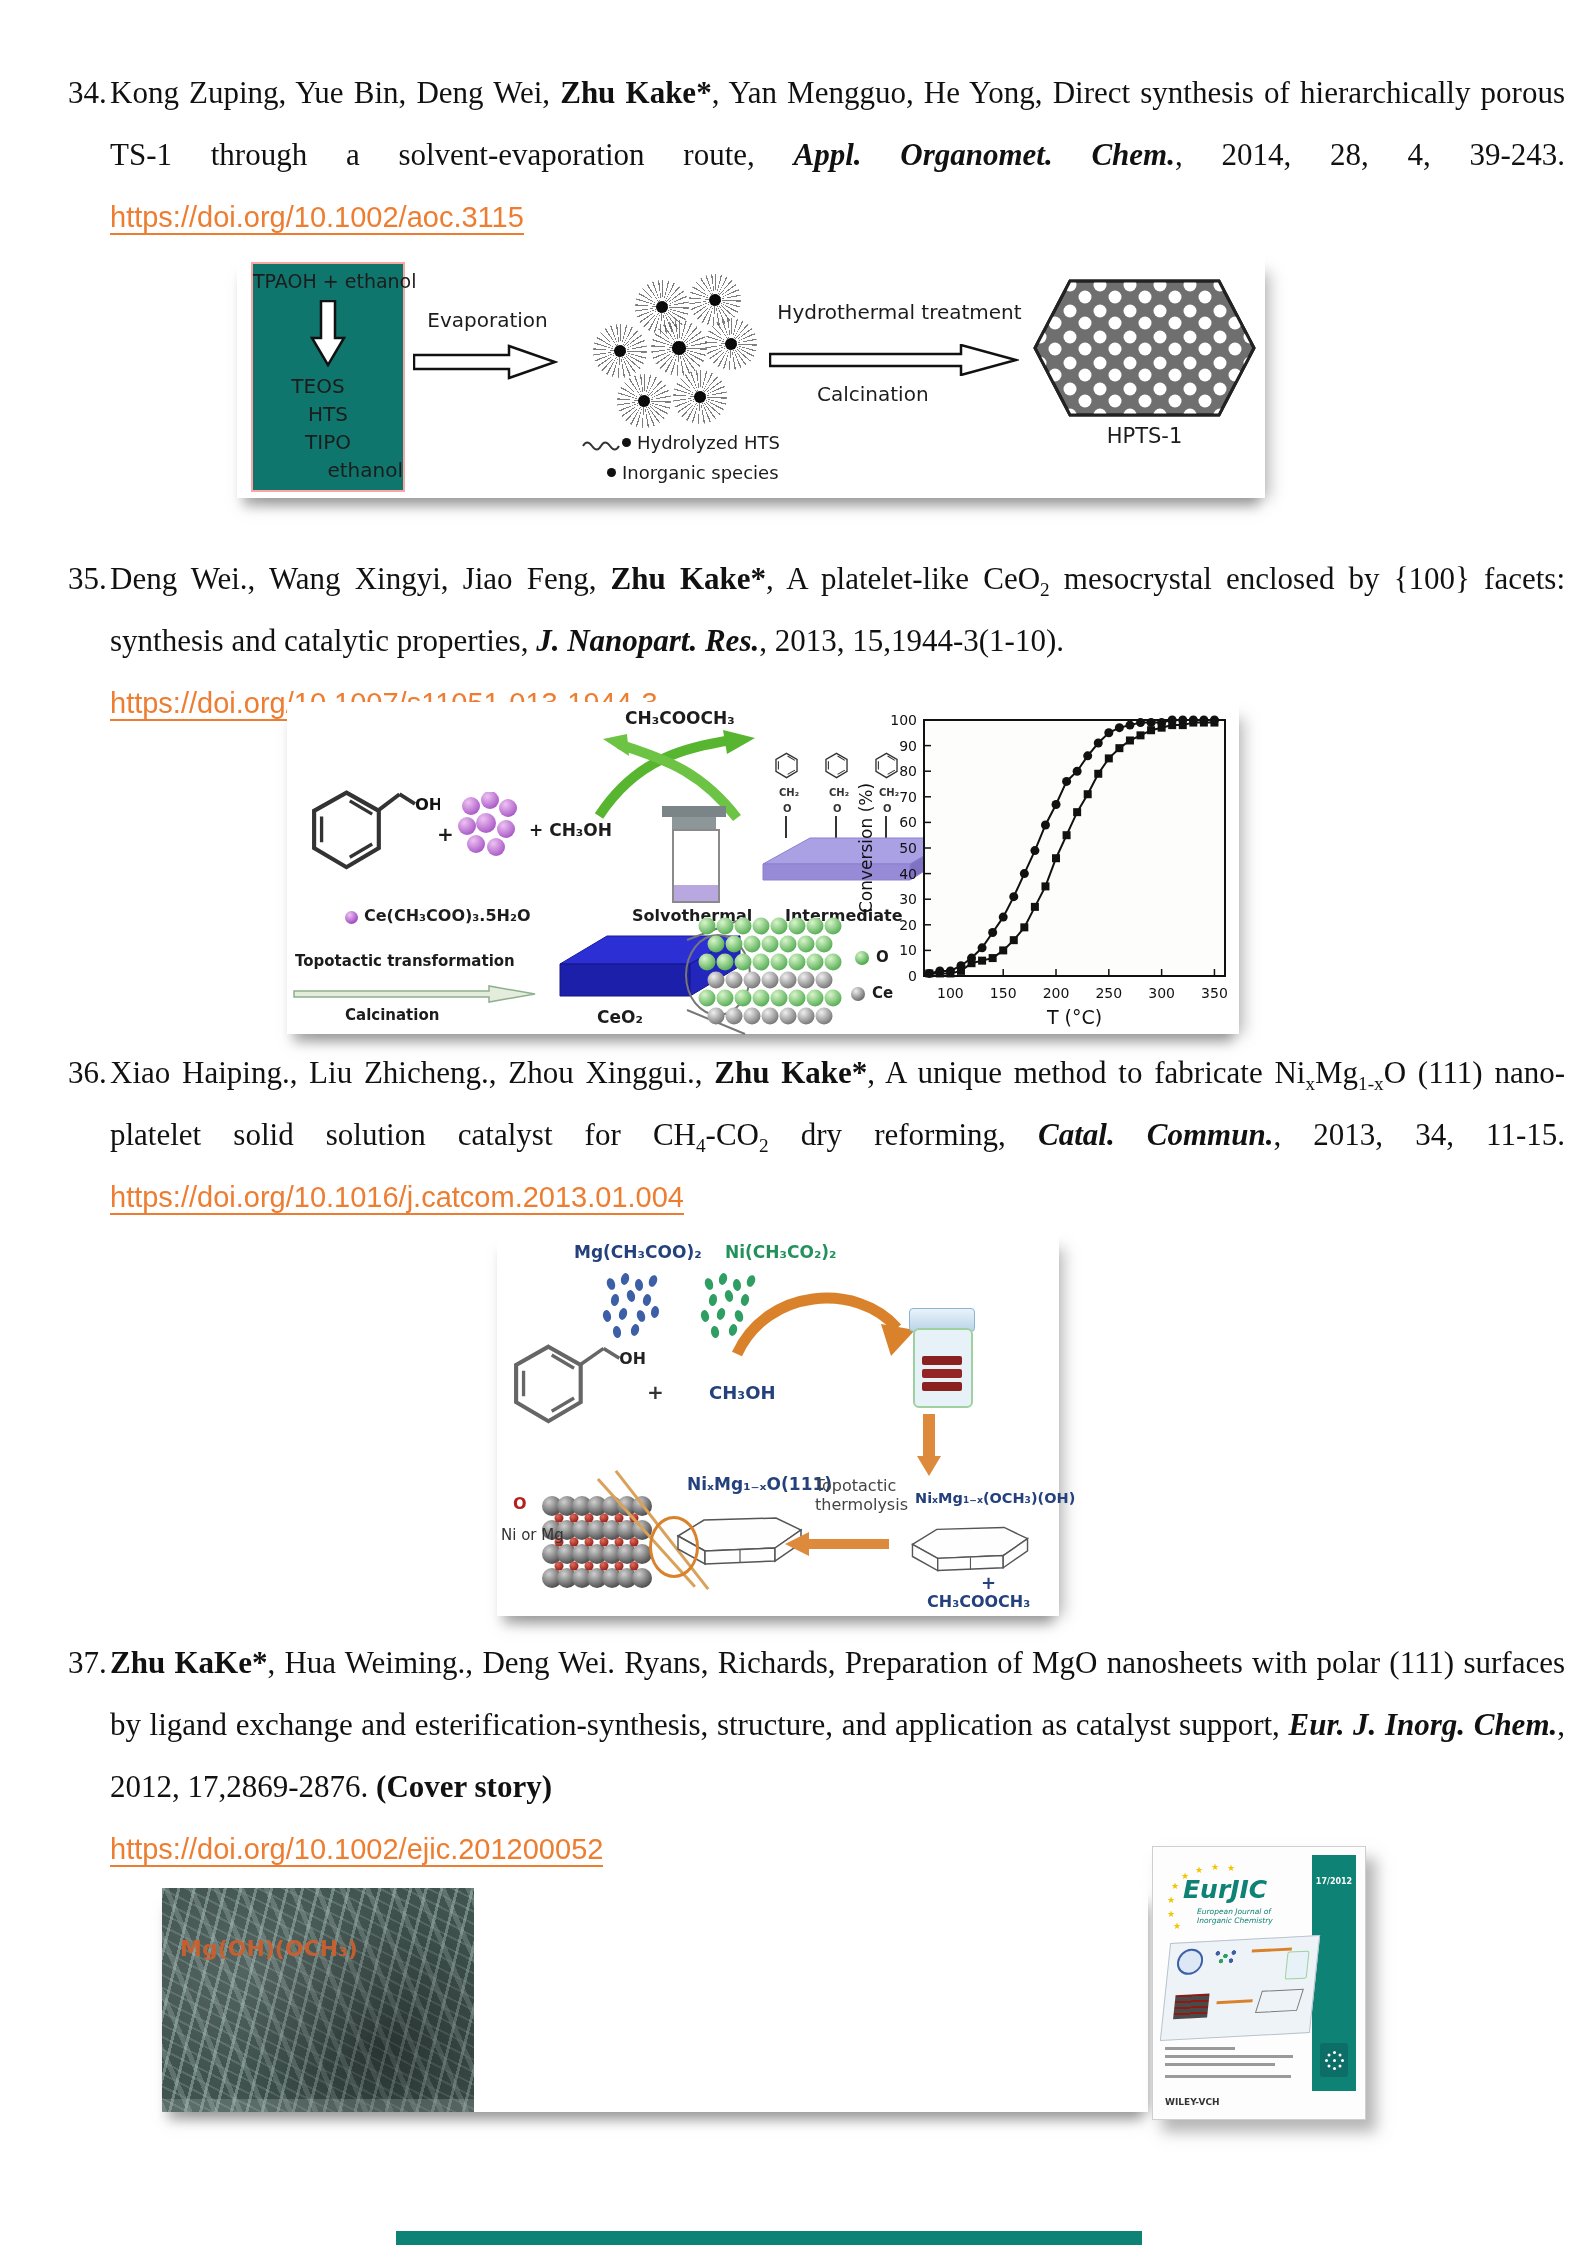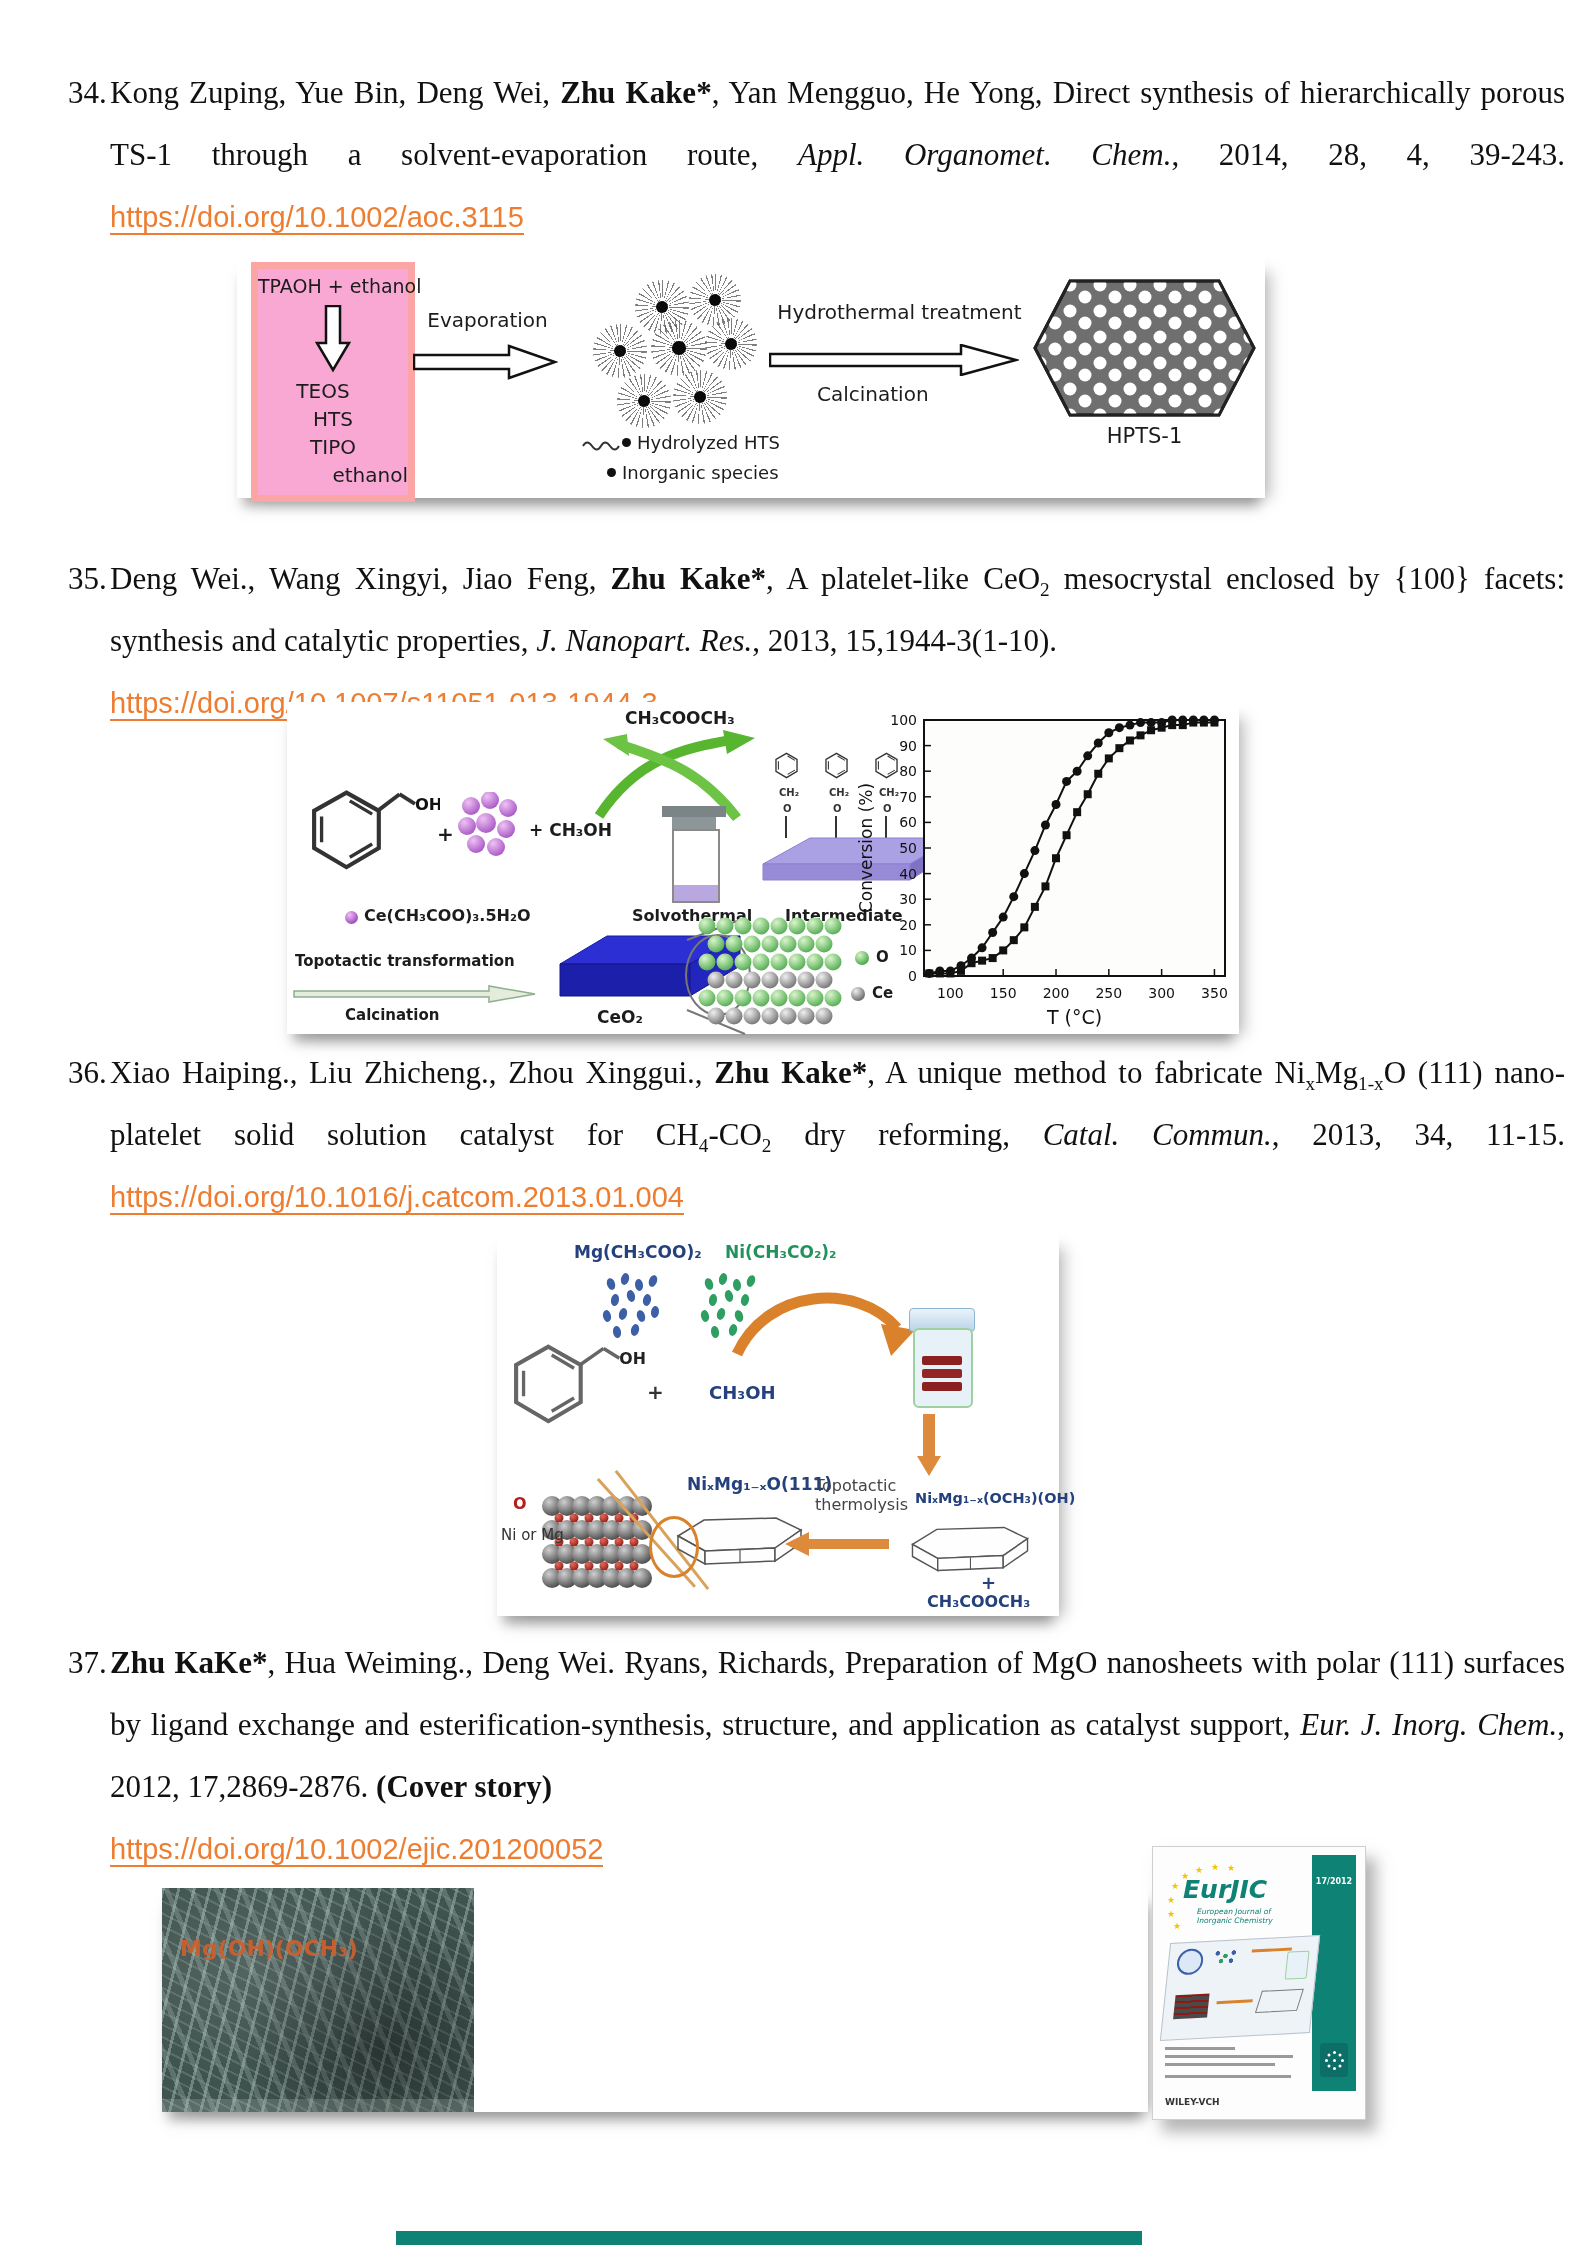--- a/index.html
+++ b/index.html
@@ -4,38 +4,38 @@
 <style>
   html,body{margin:0;padding:0;background:#fff;}
   .page{position:relative;width:1587px;height:2245px;background:#fff;overflow:hidden;
         font-family:"Liberation Serif",serif;color:#111;}
   
   .ref{position:absolute;left:68px;width:1455px;font-size:31px;line-height:62px;
        text-align:justify;margin:0;padding-left:42px;}
   .refnum{position:absolute;left:0;top:0;}
   .seg-t{}
   .seg-b{font-weight:bold;}
-  .seg-bi{font-weight:normal;font-style:italic;}
+  .seg-bi{font-weight:bold;font-style:italic;}
   .seg-sub{vertical-align:sub;font-size:0.62em;line-height:0;}
   .seg-link{font-family:"Liberation Sans",sans-serif;font-size:29px;color:var(--link,#ED7D31);
             border-bottom:2px solid var(--link,#ED7D31);cursor:pointer;}
   
   .fig{position:absolute;background:#fff;
        box-shadow:0 14px 12px -6px rgba(95,95,95,.55),14px 8px 14px -8px rgba(120,120,120,.4);}
   .lbl{position:absolute;font-family:"DejaVu Sans",sans-serif;color:#1c1c1c;white-space:nowrap;}
   .bold{font-weight:bold;}
   .navy{color:#24417d;font-weight:bold;margin-left:22px;}
   .green{color:#23915c;font-weight:bold;}
   .red{color:#b32020;font-weight:bold;}
   .orange-lbl{color:rgba(205,95,45,.92);font-weight:bold;}
   .abs{position:absolute;}
   svg{display:block;}
   svg text{font-family:"DejaVu Sans",sans-serif;}
   
-  .vessel{position:absolute;border:7px solid #fca5a5;background:#f9a8d4;text-align:center;}
+  .vessel{position:absolute;border:2px solid #fca5a5;background:#0f766e;text-align:center;}
   .micelle{position:absolute;border-radius:50%;
            background:repeating-conic-gradient(rgba(70,70,70,.7) 0deg 3deg,transparent 3deg 13deg);}
   .micelle::after{content:"";position:absolute;inset:38%;background:#0a0a0a;border-radius:50%;}
   .dot{display:inline-block;width:9px;height:9px;background:#111;border-radius:50%;margin:0 6px 2px 2px;}
   
   .sphere{display:inline-block;border-radius:50%;}
   .purple-b{background:radial-gradient(circle at 35% 30%,#eec2f2,#a24fc2 70%);}
   .green-b{background:radial-gradient(circle at 35% 30%,#d6f5c8,#49a649 75%);}
   .grey-b{background:radial-gradient(circle at 35% 30%,#efefef,#6a6a6a 75%);}
   .ellipse-callout{position:absolute;border-radius:50%;}

